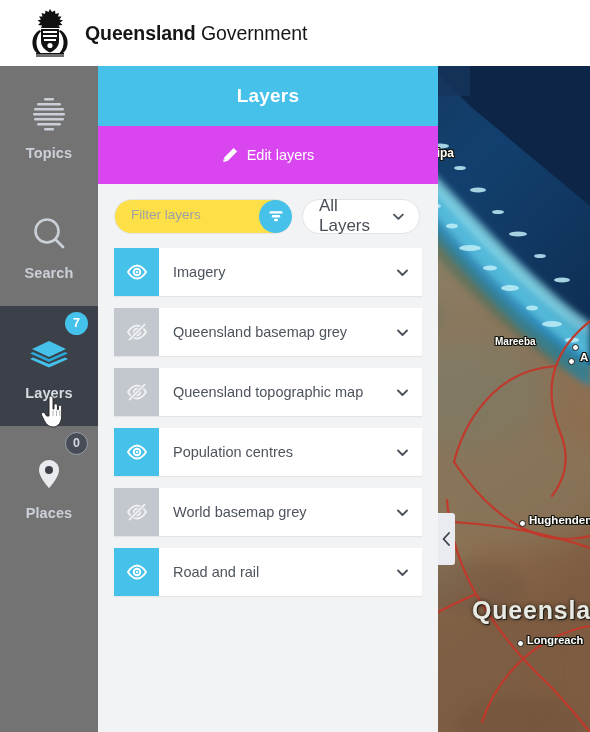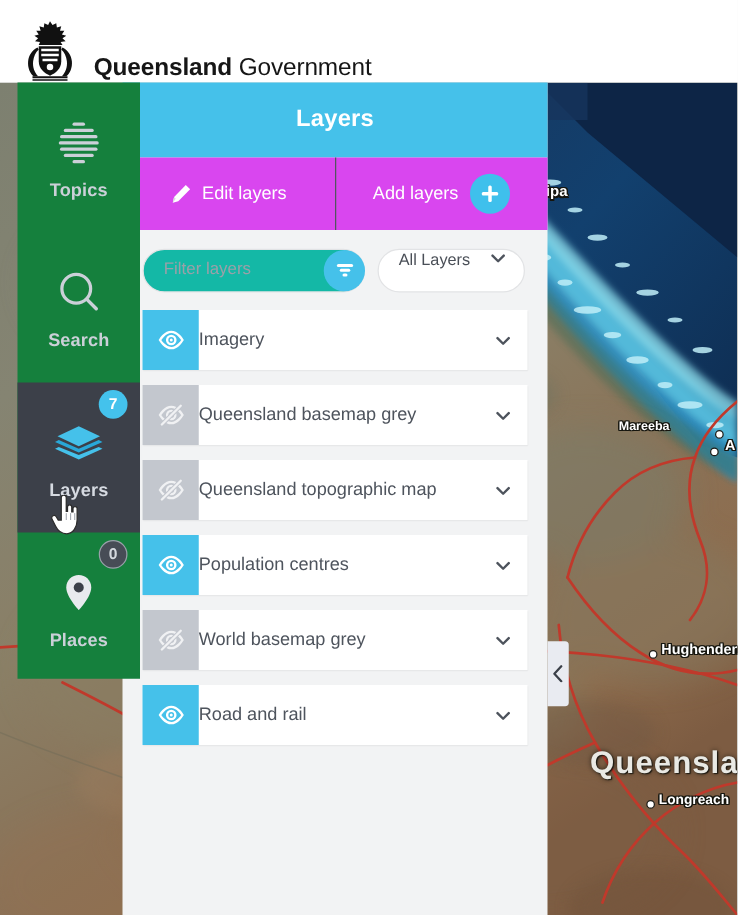--- a/index.html
+++ b/index.html
@@ -9,22 +9,22 @@
     overflow: hidden;
     background: #ffffff;
   }
   #app { position: relative; width: 590px; height: 732px; overflow: hidden; }
 
   
   .brand-header {
     position: absolute; top: 0; left: 0;
     width: 590px; height: 66px;
     background: #ffffff;
-    display: flex; align-items: flex-end;
-    padding-left: 18px;
+    display: flex; align-items: center;
+    padding-left: 28px;
   }
   .coat-of-arms { width: 44px; height: 50px; flex: 0 0 44px; }
   .brand-text {
     margin-left: 13px;
     font-size: 19.5px;
     color: #161616;
     letter-spacing: -0.1px;
     white-space: nowrap;
   }
   .brand-text .bold { font-weight: bold; }
@@ -63,24 +63,23 @@
     font-weight: bold;
     letter-spacing: 0.8px;
     text-shadow: 0 0 4px rgba(20,20,14,.75), 1px 1px 1px rgba(20,20,14,.9);
     white-space: nowrap;
   }
 
   
   .rail {
     position: absolute;
     top: 66px; left: 0;
-    width: 98px; height: 477px;
-    background: #15803d;
+    width: 98px; height: 666px;
+    background: #737373;
     z-index: 6;
-    margin-left: 14px;
   }
   .rail-item {
     position: relative;
     width: 98px; height: 120px;
     display: flex; flex-direction: column;
     align-items: center; justify-content: center;
     cursor: pointer;
     color: #cfd3da;
   }
   .rail-item.active { background: #3c4049; }
@@ -160,21 +159,21 @@
   }
   .filter-input-wrap {
     position: relative;
     flex: 0 0 178px;
     height: 35px;
   }
   .filter-input {
     width: 178px; height: 35px;
     border: 1px solid #e2e3e5;
     border-radius: 18px;
-    background: #14b8a6;
+    background: #fde047;
     padding: 0 44px 4px 16px;
     font-size: 13.5px;
     font-family: "Liberation Sans", sans-serif;
     color: #4a4f57;
     outline: none;
   }
   .filter-input::placeholder { color: #9ba0a8; }
   .funnel-btn {
     position: absolute; right: 0; top: 1px;
     width: 33px; height: 33px; border-radius: 50%;
@@ -184,24 +183,24 @@
     border: none;
   }
   .funnel-btn svg { width: 16px; height: 16px; display:block; }
 
   .select-wrap {
     flex: 0 0 118px;
     height: 35px;
     border: 1px solid #e2e3e5;
     border-radius: 18px;
     background: #ffffff;
-    display: flex; 
+    display: flex; align-items: center;
     justify-content: space-between;
     padding: 0 14px 0 16px;
-    font-size: 13px;
+    font-size: 17px;
     color: #4a4f57;
     cursor: pointer;
   }
   .chev { width: 13px; height: 13px; display: block; }
 
   .layer-list {
     flex: 1 1 auto;
     padding: 0 16px;
     overflow: hidden;
   }
@@ -217,20 +216,21 @@
     flex: 0 0 45px;
     display: flex; align-items: center; justify-content: center;
     cursor: pointer;
   }
   .eye-box.on  { background: #45c1ea; }
   .eye-box.off { background: #c3c7ce; }
   .eye-box svg { width: 22px; height: 22px; display:block; }
   .layer-name {
     flex: 1 1 auto;
     display: flex; align-items: center;
+    padding-left: 14px;
     font-size: 14.5px;
     color: #4e545d;
   }
   .row-chev {
     flex: 0 0 40px;
     display: flex; align-items: center; justify-content: center;
   }
 
   
   .collapse-handle {
@@ -493,29 +493,20 @@
     <div class="panel-title">Layers</div>
 
     <div class="panel-toolbar">
       <div class="tool-btn">
         <svg class="pencil-icon" viewBox="0 0 16 16">
           <path d="M11.6 0.9 L15.1 4.4 L5.6 13.9 L1.2 15.1 L2.3 10.6 Z" fill="#ffffff"></path>
           <path d="M1.2 15.1 L2.3 10.6 L3.6 11.9 Z" fill="#d8dbe0"></path>
         </svg>
         <span>Edit layers</span>
       </div>
-      <div class="tool-btn">
-        <span>Add layers</span>
-        <span class="plus-circle">
-          <svg viewBox="0 0 18 18">
-            <rect x="7.6" y="2.4" width="2.8" height="13.2" rx="1.2" fill="#ffffff"></rect>
-            <rect x="2.4" y="7.6" width="13.2" height="2.8" rx="1.2" fill="#ffffff"></rect>
-          </svg>
-        </span>
-      </div>
     </div>
 
     <div class="filter-row">
       <div class="filter-input-wrap">
         <input class="filter-input" type="text" value="" placeholder="Filter layers" style="">
         <button class="funnel-btn">
           <svg viewBox="0 0 16 16">
             <rect x="1.5" y="3.2" width="13" height="2.4" rx="1.2" fill="#ffffff"></rect>
             <rect x="3.8" y="7" width="8.4" height="2.4" rx="1.2" fill="#ffffff"></rect>
             <rect x="6" y="10.8" width="4" height="2.4" rx="1.2" fill="#ffffff"></rect>

